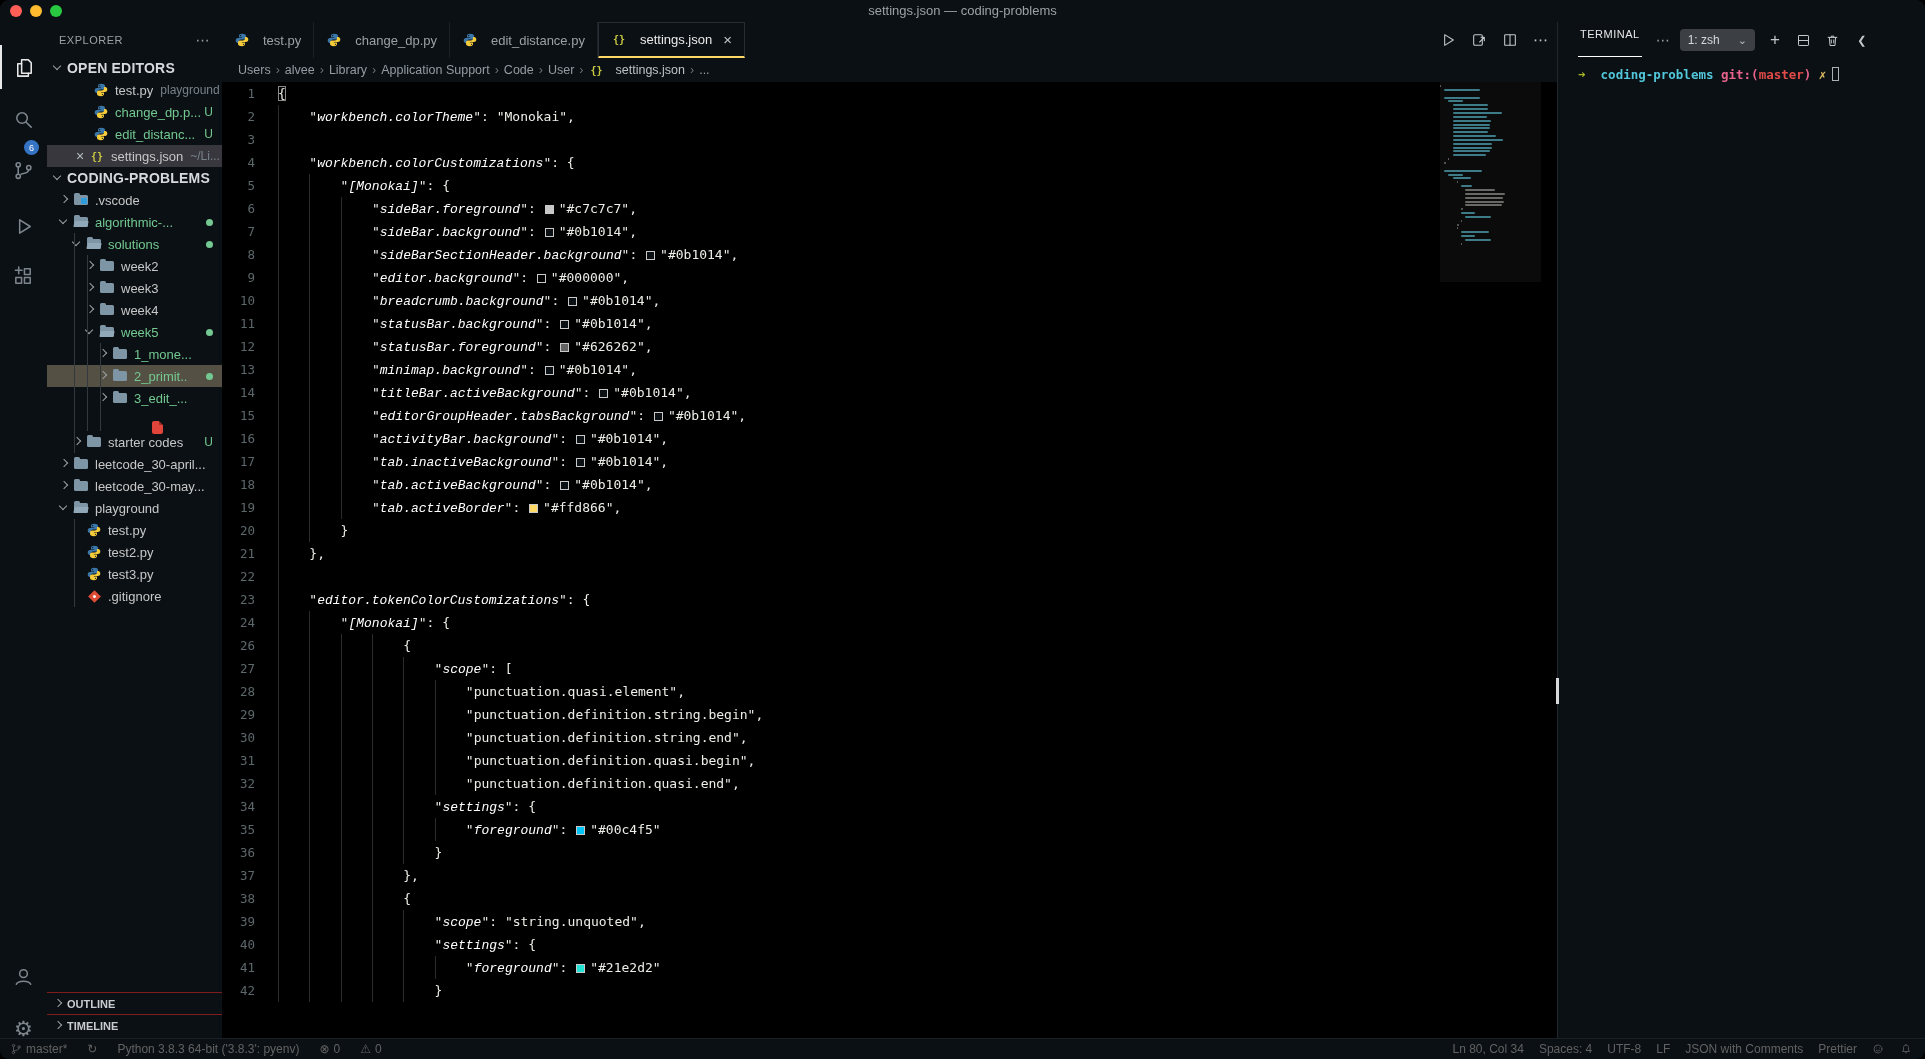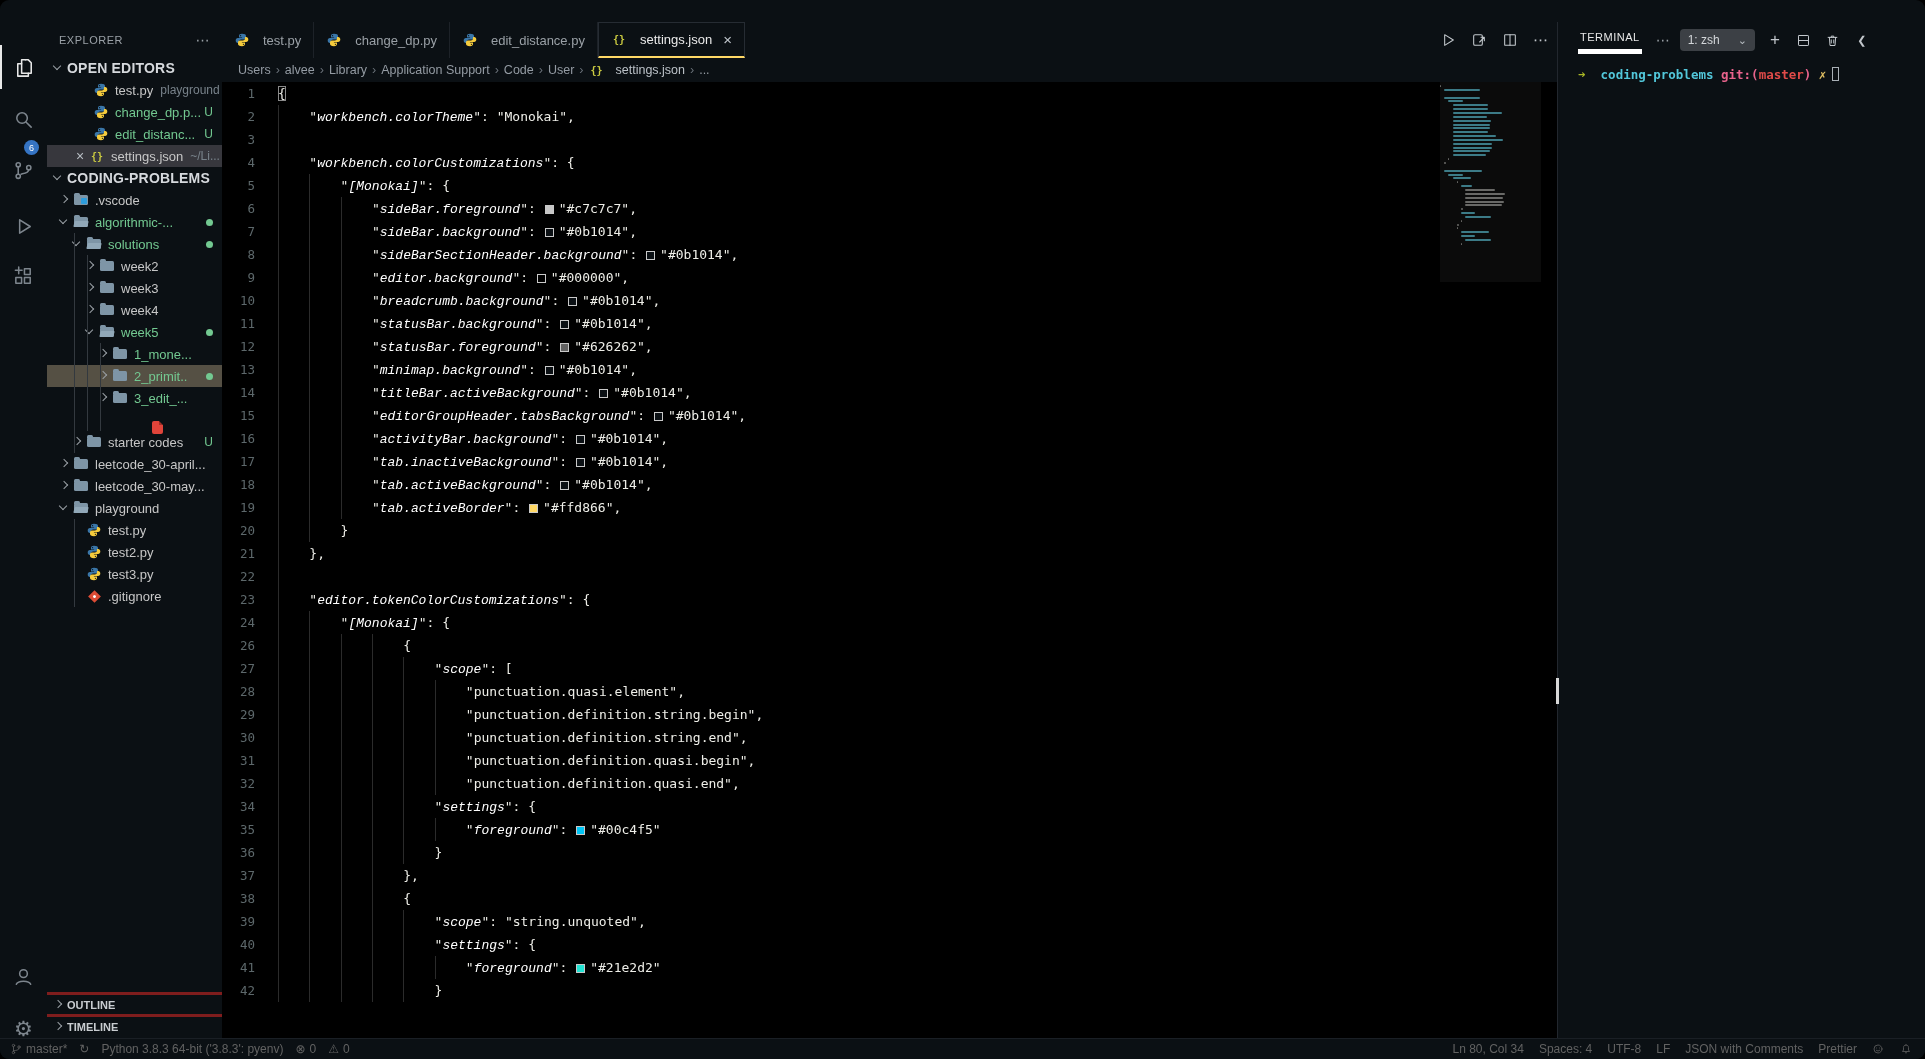--- a/index.html
+++ b/index.html
@@ -43,21 +43,21 @@
   .folder.open::after{content:"";position:absolute;left:0;bottom:0;width:14px;height:6px;background:#91a8b8;transform:skewX(-14deg);border-radius:1px;}
   .folder.vs::after{content:"";position:absolute;right:1.5px;bottom:1.5px;width:6px;height:6px;background:#2d9cdb;border-radius:1px;}
   .pyico svg{width:14px;height:14px;}
   .jsonico{color:#cbcb41;font-family:"DejaVu Sans Mono",monospace;font-size:10px;font-weight:bold;}
   .pdfico{width:11px;height:13px;background:#e0443a;border-radius:2px;position:relative;}
   .pdfico::after{content:"";position:absolute;right:0;top:0;border-left:4px solid #a32e26;border-top:4px solid #0b1014;}
   .gitico{width:9px;height:9px;background:#dd4c35;transform:rotate(45deg);position:relative;}
   .gitico::after{content:"";position:absolute;left:3px;top:3px;width:3px;height:3px;border-radius:50%;background:#fff;}
   .xclose{color:#b9bfc5;font-size:14px;width:18px;text-align:center;flex:none;cursor:pointer;}
   .tguide{position:absolute;width:1px;background:#33393f;}
-  .sb-bottom{position:absolute;left:0;right:0;height:22px;border-top:3px solid #7f1d1d;display:flex;align-items:center;font-weight:bold;font-size:11px;color:#c9cdd1;cursor:pointer;}
+  .sb-bottom{position:absolute;left:0;right:0;height:22px;border-top:1px solid #7f1d1d;display:flex;align-items:center;font-weight:bold;font-size:11px;color:#c9cdd1;cursor:pointer;}
   .sb-bottom .chev{margin:0 4px 0 6px;}
   
   .editor{position:absolute;top:22px;left:222px;width:1335px;bottom:21px;background:#000;}
   .tabbar{position:absolute;top:0;left:0;right:0;height:36px;background:#0b1014;display:flex;}
   .tab{height:36px;display:flex;align-items:center;padding:0 12px;font-size:13px;color:#9aa0a6;border-right:1px solid #1d2228;cursor:pointer;gap:7px;background:#0b1014;}
   .tab.active{color:#e9e9e9;border:1px solid #262c33;border-bottom:2px solid #ffd866;}
   .tabclose{color:#c0c6cc;font-size:15px;margin-left:4px;cursor:pointer;}
   .ed-actions{position:absolute;right:8px;top:0;height:36px;display:flex;align-items:center;gap:14px;color:#c2c7cc;}
   .ed-actions .eicon{width:17px;height:17px;display:flex;align-items:center;justify-content:center;cursor:pointer;}
   .ed-actions svg{width:16px;height:16px;}
@@ -76,48 +76,56 @@
   .pb{color:#eeeee8;outline:1px solid #8a8a8a;outline-offset:-1px;}
   .swatch{display:inline-block;width:9px;height:9px;border:1px solid #c9c9c9;margin:0 5px 0 1px;vertical-align:-1px;}
   
   .minimap{position:absolute;top:0;right:16px;width:101px;height:200px;cursor:pointer;}
   .mslider{position:absolute;inset:0;background:rgba(255,255,255,0.045);}
   .mline{position:absolute;height:2px;border-radius:1px;}
   
   .panel{position:absolute;top:22px;left:1557px;right:0;bottom:21px;background:#0b1014;border-left:1px solid #22272e;}
   .sash{position:absolute;left:-2px;top:656px;width:3px;height:26px;background:#d7d7d7;}
   .p-head{position:absolute;top:0;left:0;right:0;height:36px;display:flex;align-items:center;padding:0 8px 0 20px;}
-  .p-title{font-size:11px;letter-spacing:.5px;color:#e7e7e7;border-bottom:5px solid #ffffff;padding:4px 2px 6px;cursor:pointer;}
+  .p-title{font-size:11px;letter-spacing:.5px;color:#e7e7e7;border-bottom:1px solid #ffffff;padding:4px 2px 16px;cursor:pointer;}
   .p-more{color:#9aa0a6;font-size:14px;margin:0 10px 0 14px;cursor:pointer;}
   .shellsel{display:flex;align-items:center;gap:18px;background:#3c4045;border-radius:4px;height:22px;padding:0 8px;font-size:12px;color:#d4d7da;cursor:pointer;}
   .shellsel .cdown{font-size:11px;color:#b9bec3;}
   .p-acts{display:flex;align-items:center;gap:13px;margin-left:12px;color:#c2c7cc;}
   .p-acts .eicon{width:16px;height:16px;display:flex;align-items:center;justify-content:center;cursor:pointer;}
   .p-acts svg{width:15px;height:15px;}
   .term{position:absolute;top:44px;left:20px;right:6px;font-family:"DejaVu Sans Mono",monospace;font-size:12.5px;line-height:18px;white-space:pre;cursor:text;}
   .t-arrow{color:#a9b625;font-weight:bold;}
   .t-dir{color:#52c7da;font-weight:bold;}
   .t-gitp{color:#e8638c;font-weight:bold;}
   .t-branch{color:#e14b49;font-weight:bold;}
   .t-dirty{color:#e2c064;font-weight:bold;}
   .t-cursor{display:inline-block;width:7px;height:14px;border:1px solid #a9b0b6;vertical-align:-2px;margin-left:6px;}
   
   .statusbar{position:absolute;left:0;right:0;bottom:0;height:21px;background:#0b1014;border-top:1px solid #1a1f25;
              display:flex;align-items:center;font-size:12px;color:#626262;}
-  .st-left{display:flex;align-items:center;gap:12px;padding-left:10px;}
+  .st-left{display:flex;align-items:center;gap:20px;padding-left:10px;}
   .st-right{display:flex;align-items:center;gap:15px;margin-left:auto;padding-right:12px;}
   .st-item{display:flex;align-items:center;gap:4px;cursor:pointer;}
   .st-item svg{width:12px;height:12px;}
   .sicon{font-size:12px;}
 </style>
 </head>
 <body>
 
 <div class="win">
 
+  <div class="titlebar">
+    <div class="lights">
+      <span class="light l-red"></span>
+      <span class="light l-yel"></span>
+      <span class="light l-grn"></span>
+    </div>
+    <div class="titletext">settings.json — coding-problems</div>
+  </div>
 
   <div class="activitybar">
       <div class="act active" style="top: 23px;">
         <span style="display: flex;">
           <svg viewBox="0 0 24 24" fill="none" stroke="currentColor" stroke-width="1.6" stroke-linecap="round" stroke-linejoin="round">
             <path d="M9 4h7l3 3v11H9z"></path>
             <path d="M13 4v0M9 8H5v13h11v-3"></path>
           </svg>
         </span>
       </div>

